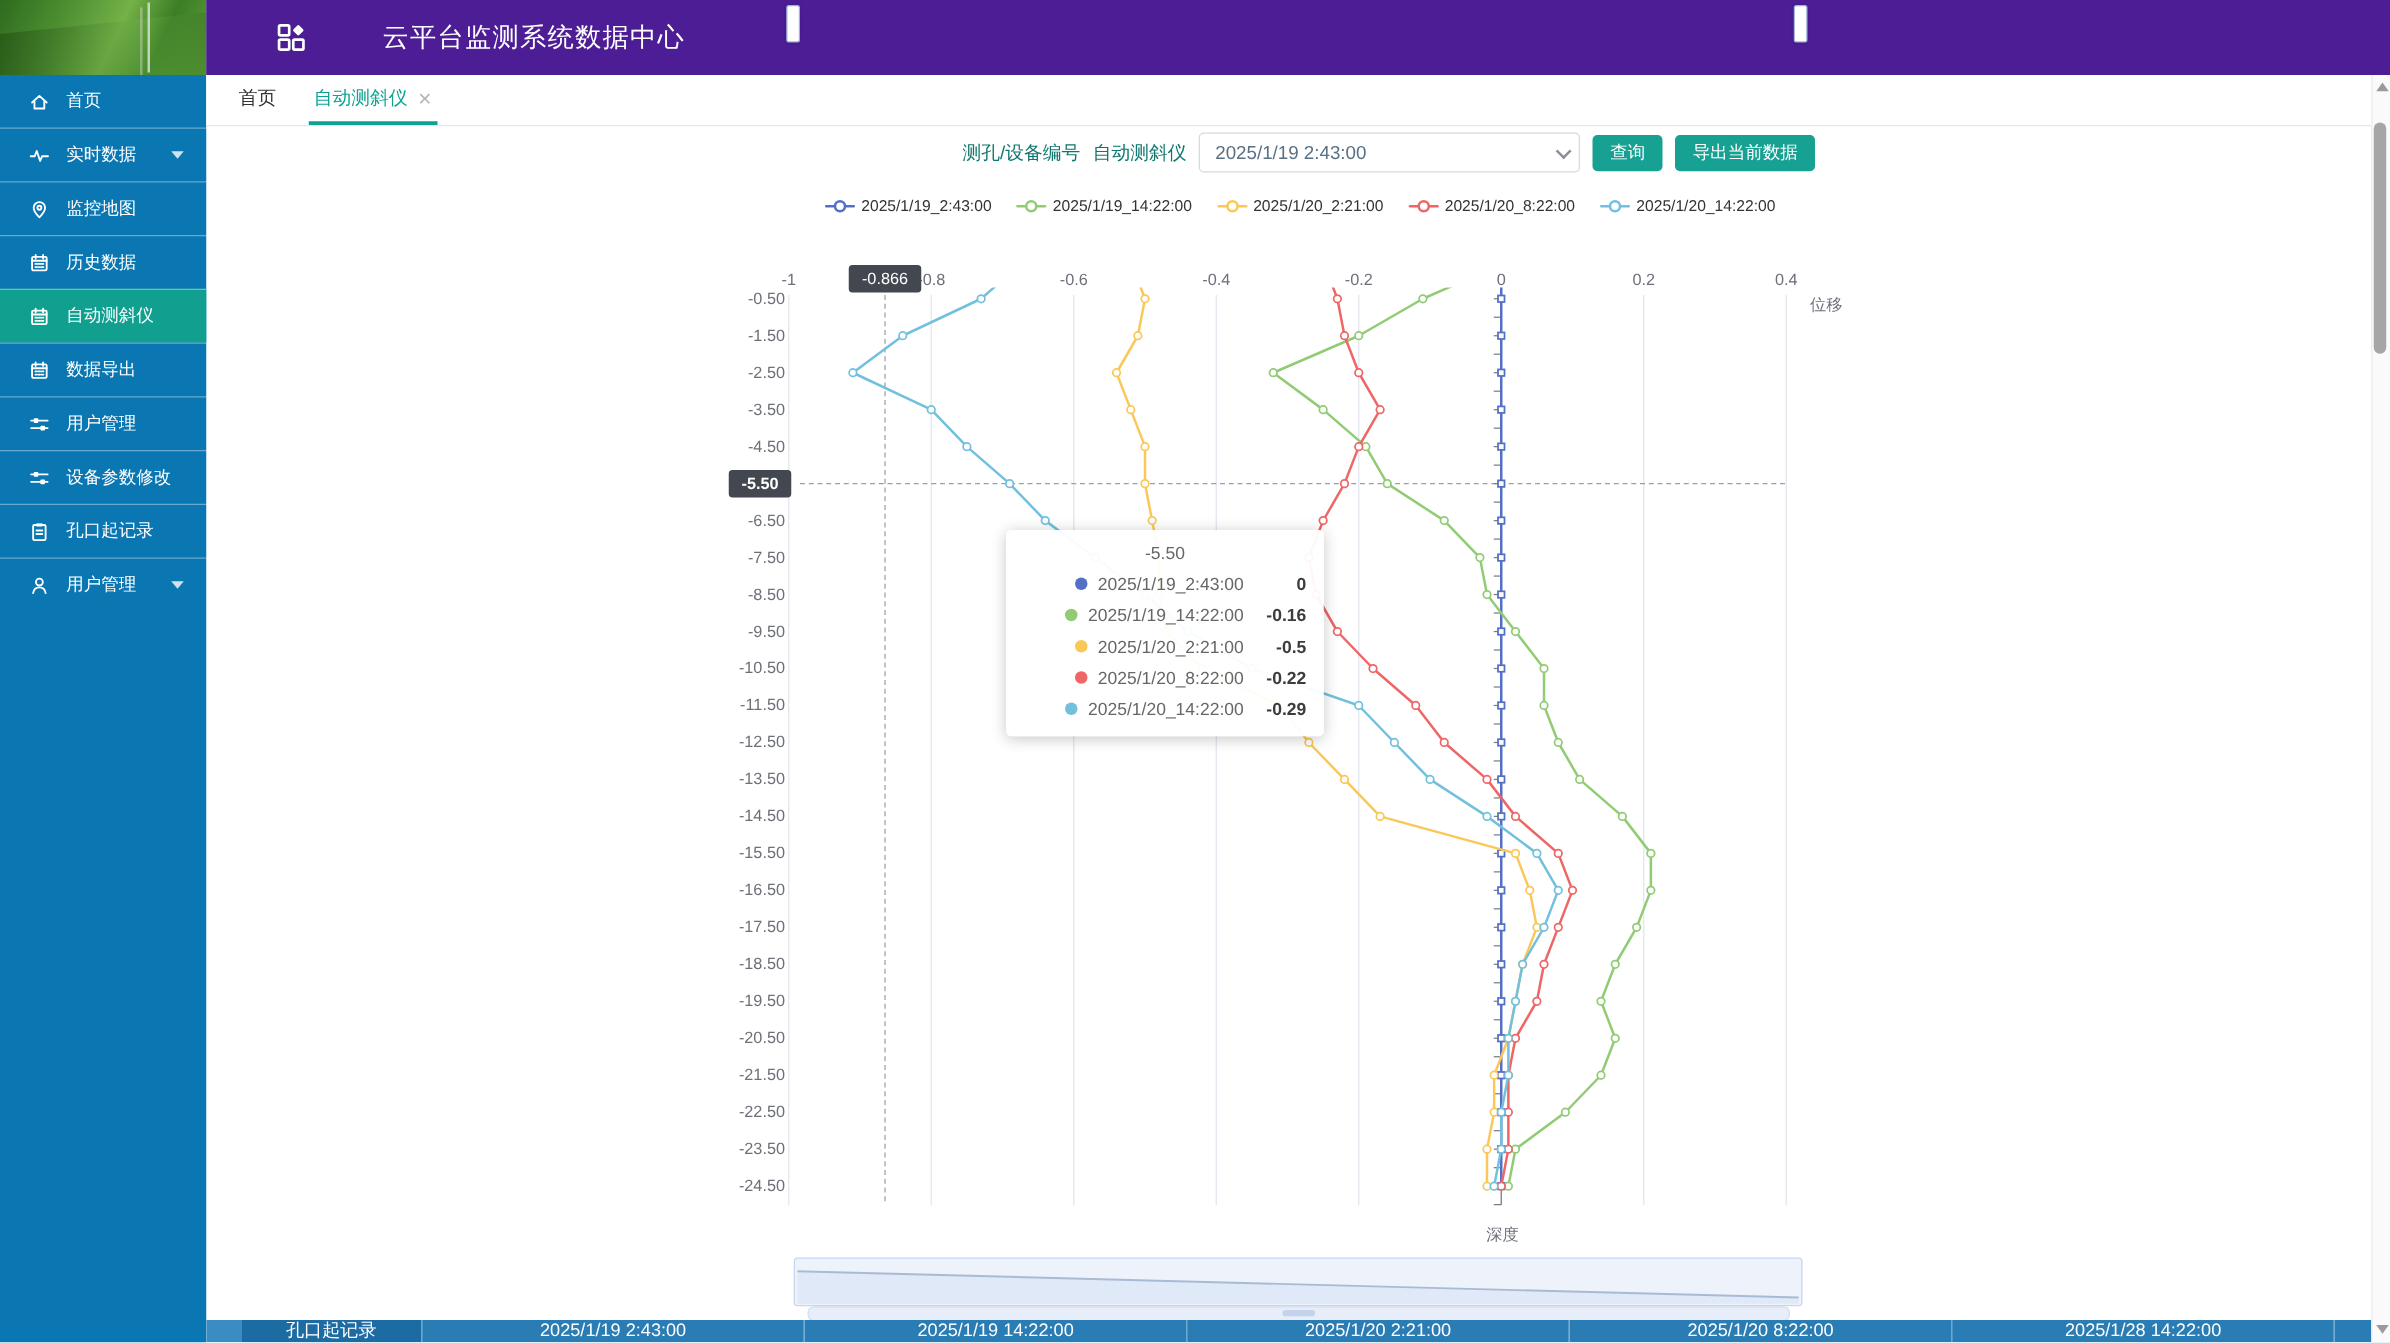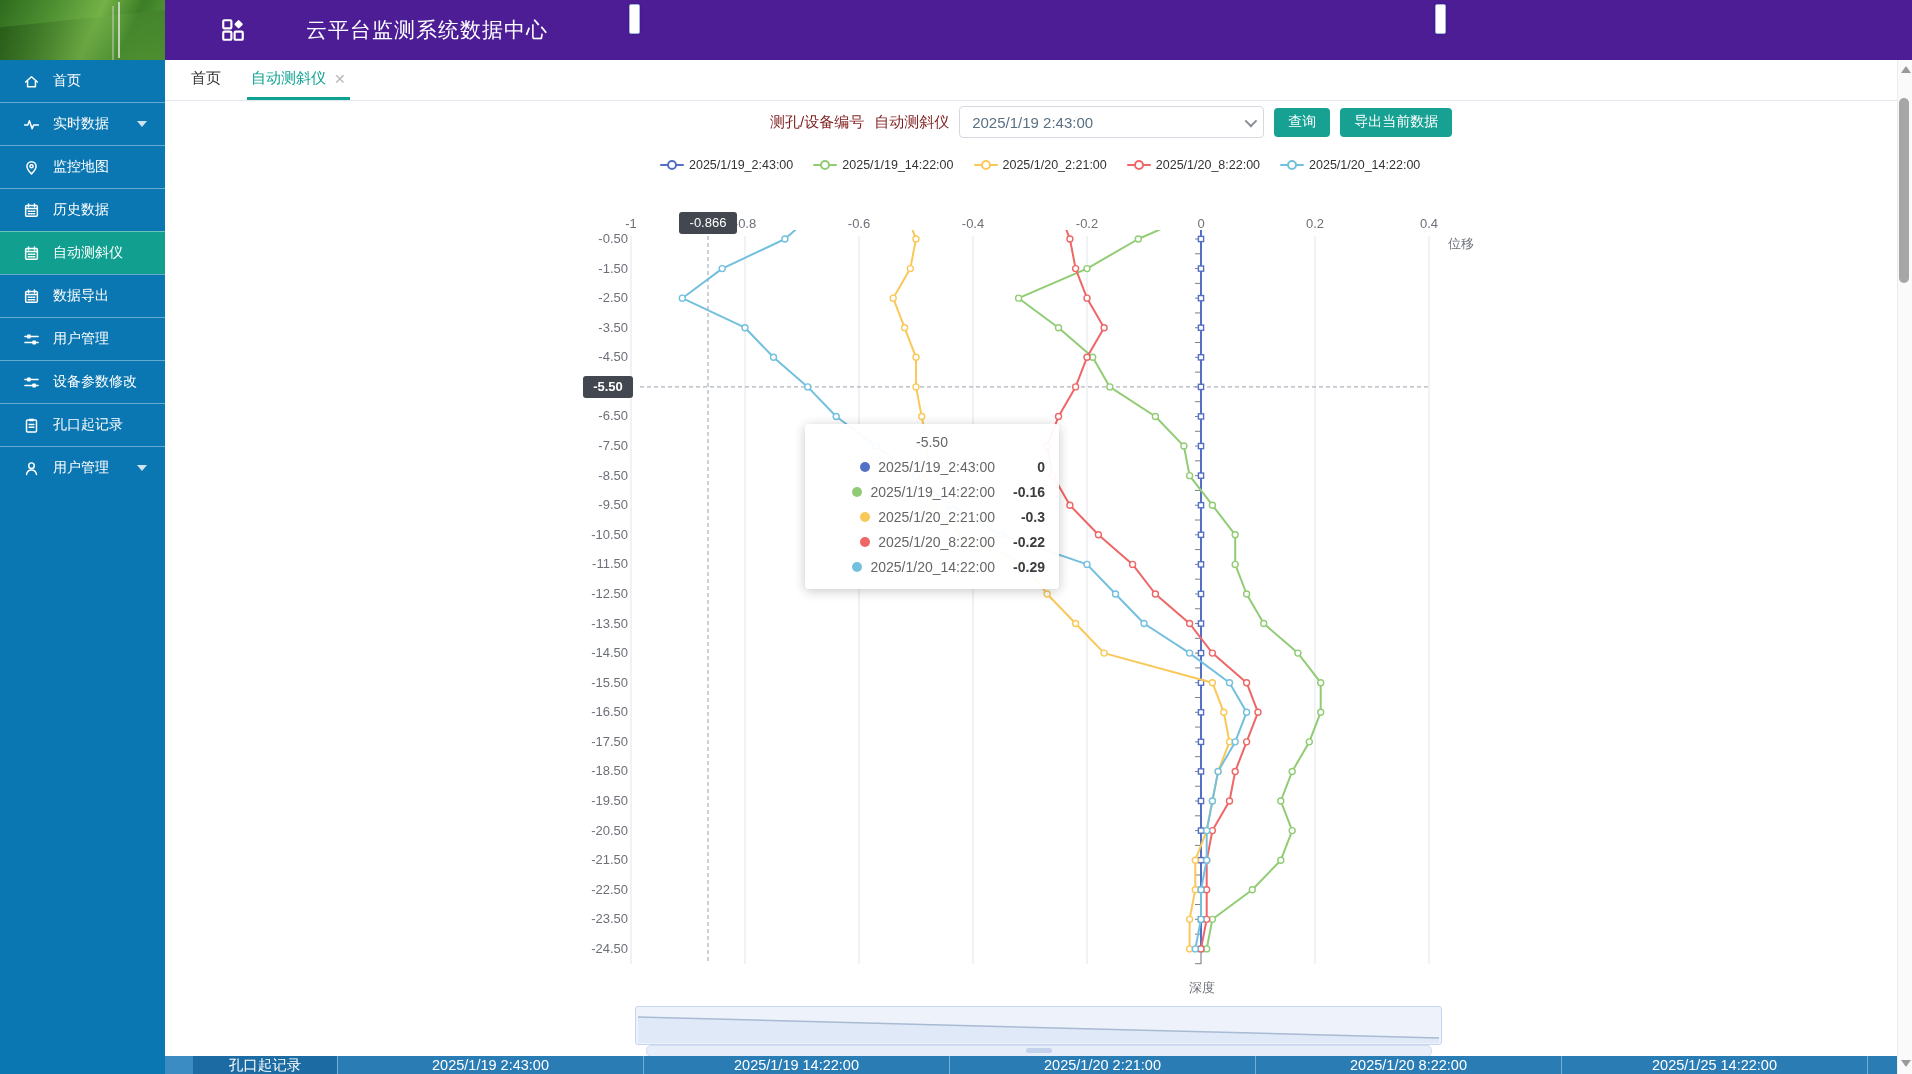--- a/index.html
+++ b/index.html
@@ -30,21 +30,21 @@
             border-right:5px solid transparent;border-top:6px solid #cfe3ef}
   
   .tabbar{position:absolute;left:165px;top:60px;width:1747px;height:40px;background:#fff;
           border-bottom:1px solid #e4e7ed;display:flex;align-items:stretch}
   .tab{margin-left:22px;display:flex;align-items:center;font-size:15px;color:#333;padding:0 4px;
        border-bottom:3px solid transparent;cursor:pointer}
   .tab.active{color:#0ea293;border-bottom-color:#0ea293}
   .tab .close{margin-left:8px;color:#b6b6b6;font-size:14px}
   
   .controls{position:absolute;top:106px;left:770px;display:flex;align-items:center;gap:10px}
-  .ctl-label{font-size:15px;color:#7f1d1d;white-space:nowrap}
+  .ctl-label{font-size:15px;color:#0f766e;white-space:nowrap}
   .select{height:30px;border:1px solid #d6d9df;border-radius:4px;background:#fff;display:flex;
           align-items:center;font-size:15px;color:#5a7184;padding:0 26px 0 12px;position:relative;cursor:pointer}
   .select .chev{position:absolute;right:9px;top:11px;width:7px;height:7px;border-right:2px solid #8a8f99;
           border-bottom:2px solid #8a8f99;transform:rotate(45deg) translateY(-2px)}
   .sel-device{width:350px}
   .sel-origin{width:265px}
   .btn{height:29px;border:none;border-radius:4px;background:#17a193;color:#fff;font-size:14px;
        padding:0 14px;cursor:pointer;font-family:inherit}
   
   .legend{position:absolute;left:660px;top:158px;display:flex;gap:20px;align-items:center}
@@ -518,21 +518,21 @@
         <span class="tt-val">0</span>
       </div>
       <div class="tt-row">
         <span class="tt-dot" style="background:#91cc75"></span>
         <span>2025/1/19_14:22:00</span>
         <span class="tt-val">-0.16</span>
       </div>
       <div class="tt-row">
         <span class="tt-dot" style="background:#fac858"></span>
         <span>2025/1/20_2:21:00</span>
-        <span class="tt-val">-0.3</span>
+        <span class="tt-val">-0.5</span>
       </div>
       <div class="tt-row">
         <span class="tt-dot" style="background:#ee6666"></span>
         <span>2025/1/20_8:22:00</span>
         <span class="tt-val">-0.22</span>
       </div>
       <div class="tt-row">
         <span class="tt-dot" style="background:#73c0de"></span>
         <span>2025/1/20_14:22:00</span>
         <span class="tt-val">-0.29</span>
@@ -552,20 +552,20 @@
   <div class="dz-grip"></div>
 </div>
 
 <div class="bottombar" id="bottombar">
     <div class="bb-lead"></div>
     <div class="bb-label">孔口起记录</div>
     <div class="bb-cell">2025/1/19 2:43:00</div>
     <div class="bb-cell">2025/1/19 14:22:00</div>
     <div class="bb-cell">2025/1/20 2:21:00</div>
     <div class="bb-cell">2025/1/20 8:22:00</div>
-    <div class="bb-cell">2025/1/25 14:22:00</div>
+    <div class="bb-cell">2025/1/28 14:22:00</div>
     <div class="bb-fill"></div>
   </div>
 
 <div class="scroll-track"></div>
 <div class="scroll-arrow arrow-up"></div>
 <div class="scroll-thumb"></div>
 <div class="scroll-arrow arrow-down"></div>
 
 </body></html>

